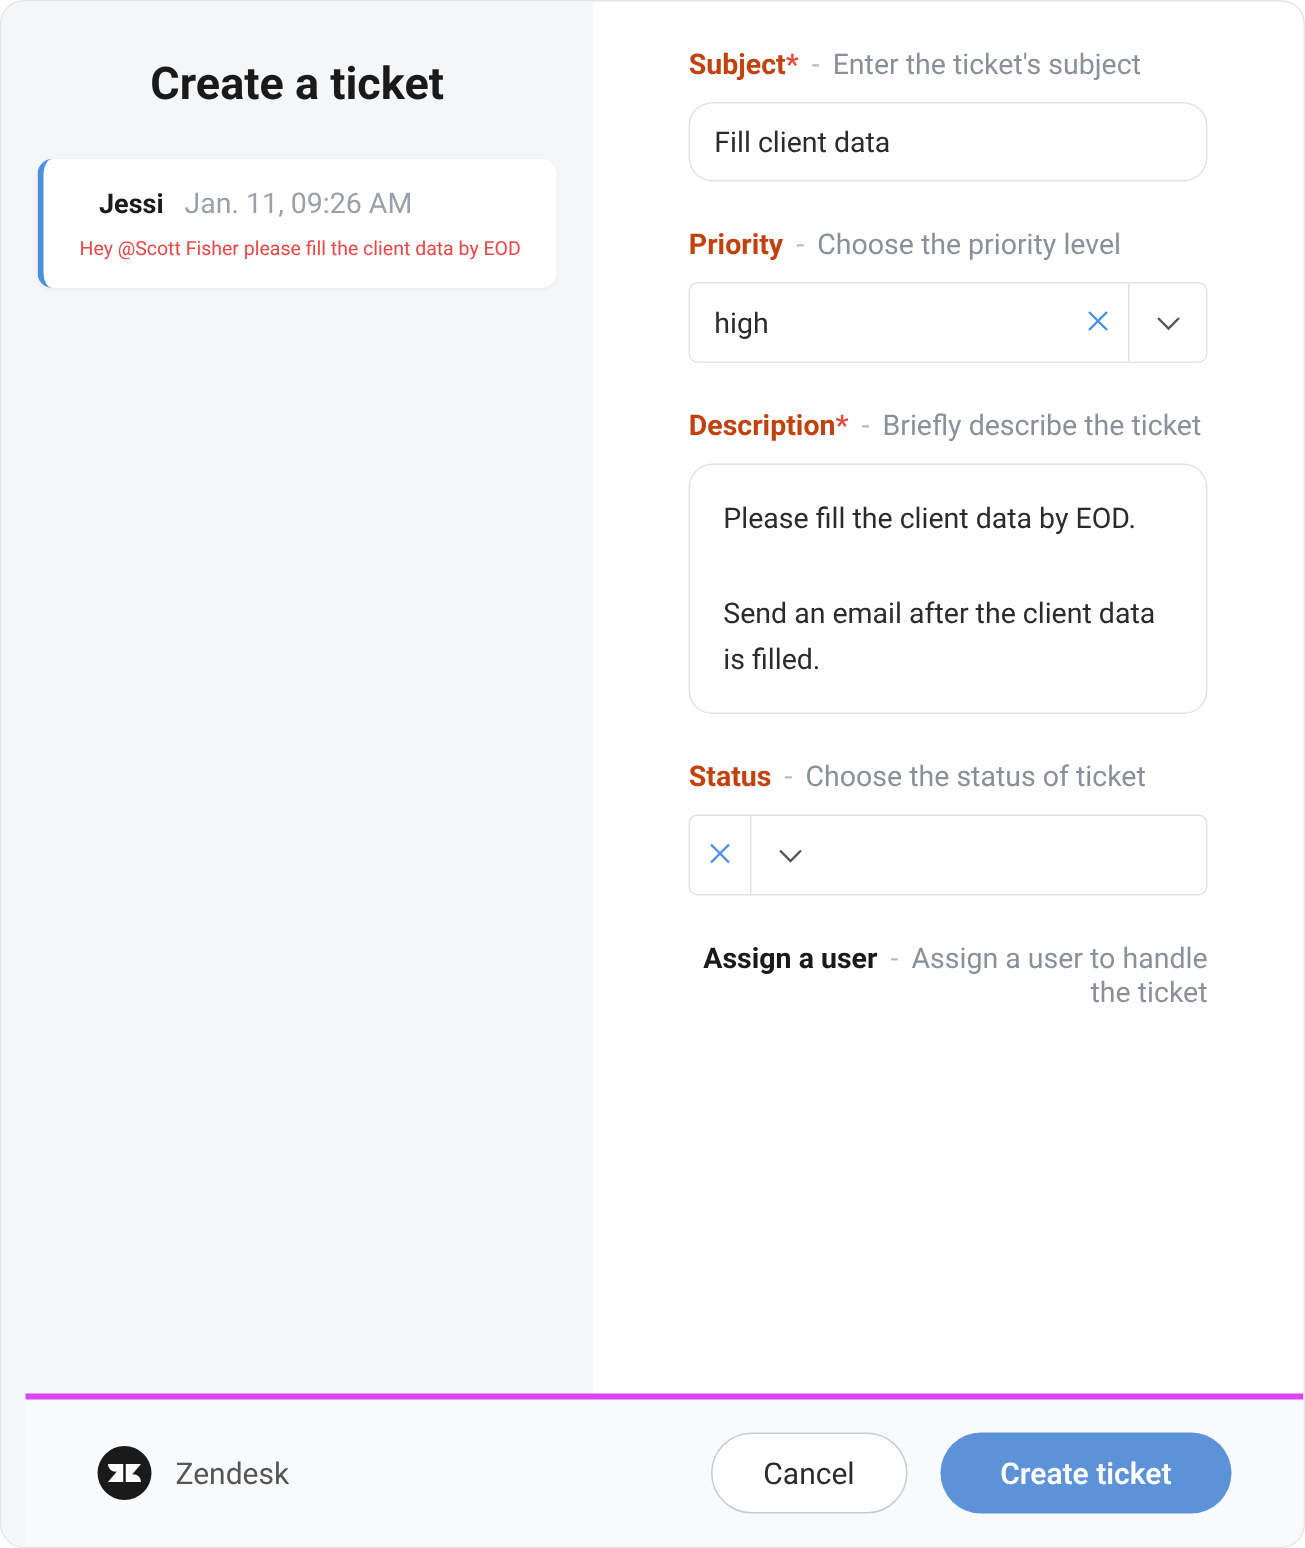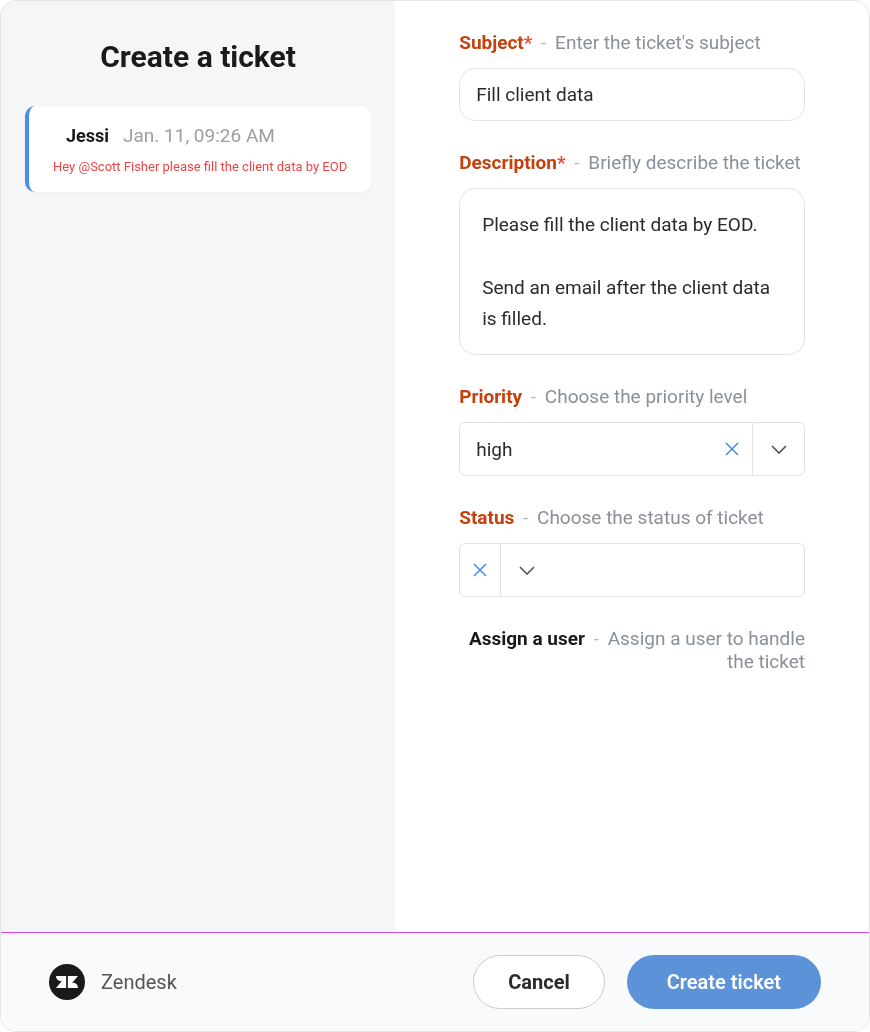--- a/index.html
+++ b/index.html
@@ -145,24 +145,24 @@
       cursor: pointer;
       color: #666;
     }
     .chev-down-svg {
       width: 16px;
       height: 10px;
     }
     .footer {
       position: absolute;
       bottom: 0;
-      left: 0;
+      left: 16px;
       right: 0;
       background: #f9fafb;
-      border-top: 1px solid #d946ef;
+      border-top: 4px solid #d946ef;
       padding: 22px 48px;
       display: flex;
       align-items: center;
       justify-content: space-between;
     }
     .footer-left {
       display: flex;
       align-items: center;
       gap: 16px;
     }
@@ -186,21 +186,21 @@
     }
     .footer-right {
       display: flex;
       gap: 22px;
     }
     .btn {
       height: 54px;
       padding: 0 34px;
       border-radius: 999px;
       font-size: 20px;
-      font-weight: 700;
+      font-weight: 400;
       cursor: pointer;
       display: inline-flex;
       align-items: center;
       justify-content: center;
       border: none;
       font-family: inherit;
     }
     .btn-secondary {
       background: #fff;
       color: #2b2b2b;
@@ -236,31 +236,20 @@
 
   <div class="form-section">
 
     <div class="field">
       <div class="field-label-row">
         <span class="field-label">Subject</span><span class="required">*</span>
         <span class="sep">-</span>
         <span class="field-hint">Enter the ticket's subject</span>
       </div>
       <input class="text-input" value="Fill client data" style="">
-    </div>
-
-    <div class="field">
-      <div class="field-label-row">
-        <span class="field-label">Description</span><span class="required">*</span>
-        <span class="sep">-</span>
-        <span class="field-hint">Briefly describe the ticket</span>
-      </div>
-      <div class="textarea-input" contenteditable="true" style="">Please fill the client data by EOD.
-
-Send an email after the client data is filled.</div>
     </div>
 
     <div class="field">
       <div class="field-label-row">
         <span class="field-label">Priority</span>
         <span class="sep">-</span>
         <span class="field-hint">Choose the priority level</span>
       </div>
       <div class="select-wrap">
         <div class="select-value">high</div>
@@ -276,20 +265,31 @@
             <svg class="chev-down-svg" viewBox="0 0 16 10" fill="none" stroke="#555" stroke-width="1.6">
                 <path d="M1 1 L8 8 L15 1"></path>
               </svg>
           </span>
         </div>
       </div>
     </div>
 
     <div class="field">
       <div class="field-label-row">
+        <span class="field-label">Description</span><span class="required">*</span>
+        <span class="sep">-</span>
+        <span class="field-hint">Briefly describe the ticket</span>
+      </div>
+      <div class="textarea-input" contenteditable="true" style="">Please fill the client data by EOD.
+
+Send an email after the client data is filled.</div>
+    </div>
+
+    <div class="field">
+      <div class="field-label-row">
         <span class="field-label">Status</span>
         <span class="sep">-</span>
         <span class="field-hint">Choose the status of ticket</span>
       </div>
       <div class="select-wrap">
         <div class="select-clear">
           <span>
             <svg width="14" height="14" viewBox="0 0 14 14" stroke="#4a90e2" stroke-width="1.6" fill="none">
                 <path d="M1 1 L13 13 M13 1 L1 13"></path>
               </svg>

